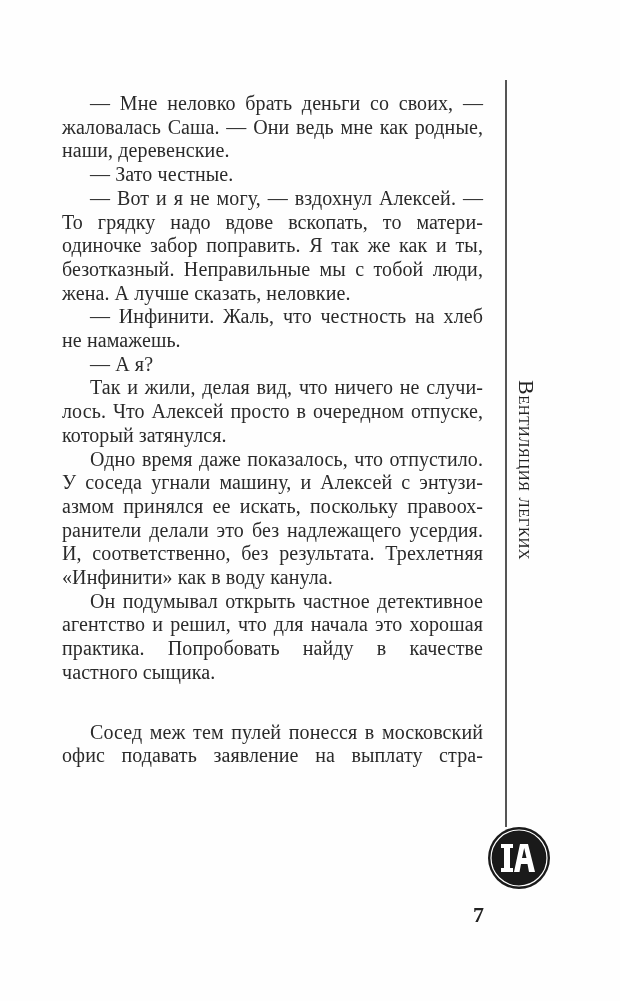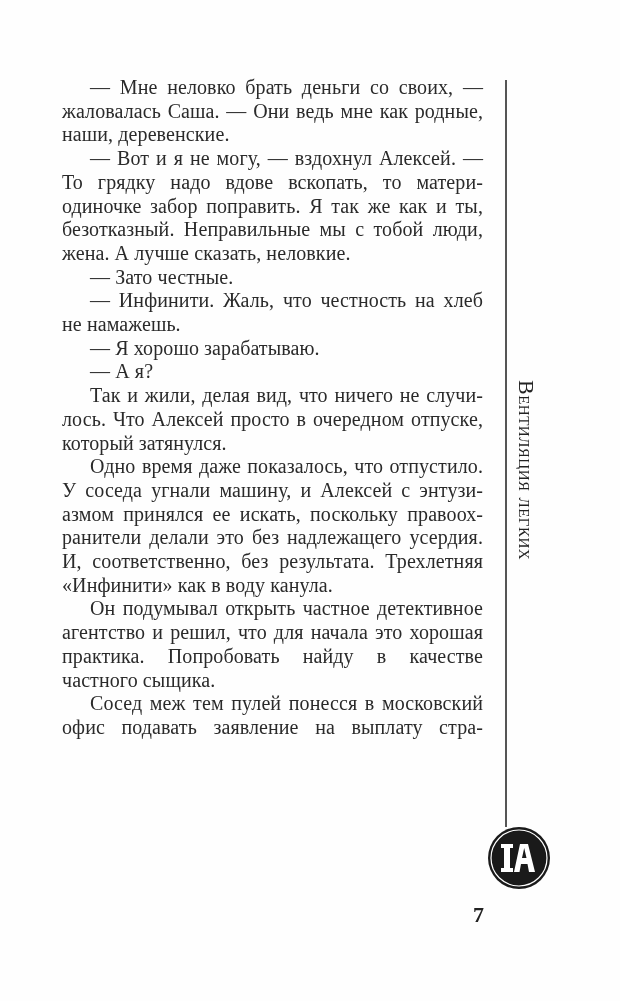--- a/index.html
+++ b/index.html
@@ -17,34 +17,35 @@
     }
     .page {
       position: absolute;
       left: 0; top: 0;
       width: 620px; height: 1001px;
       background: #fefefe;
     }
     .text-block {
       position: absolute;
       left: 62px;
-      top: 76px;
+      top: 92px;
       width: 421px;
       font-size: 20px;
       line-height: 23.7px;
       letter-spacing: 0.1px;
     }
     .text-block p {
       margin: 0;
       text-indent: 28px;
       text-align: justify;
       hyphens: manual;
     }
     .text-block p.last-justify {
       text-align-last: justify;
+      margin-top: 36px;
     }
     .page-number {
       position: absolute;
       left: 460px;
       top: 902px;
       width: 24px;
       text-align: right;
       font-size: 22px;
       font-weight: bold;
       color: #222;
@@ -79,24 +80,23 @@
       height: 64px;
     }
   </style>
 </head>
 <body>
 
 <div class="page">
 
   <div class="text-block">
     <p>— Мне неловко брать деньги со своих, — жаловалась Саша. — Они ведь мне как родные, наши, деревенские.</p>
+    <p>— Зато честные.</p>
     <p>— Вот и я не могу, — вздохнул Алексей. — То грядку надо вдове вскопать, то матери-одиночке забор поправить. Я так же как и ты, безотказный. Неправильные мы с тобой люди, жена. А лучше сказать, неловкие.</p>
-    <p>— Зато честные.</p>
     <p>— Инфинити. Жаль, что честность на хлеб не намажешь.</p>
-    <p>— Я хорошо зарабатываю.</p>
     <p>— А я?</p>
     <p>Так и жили, делая вид, что ничего не случи­лось. Что Алексей просто в очередном отпуске, который затянулся.</p>
     <p>Одно время даже показалось, что отпустило. У соседа угнали машину, и Алексей с энтузи­азмом принялся ее искать, поскольку правоох­ранители делали это без надлежащего усердия. И, соответственно, без результата. Трехлетняя «Инфинити» как в воду канула.</p>
     <p>Он подумывал открыть частное детектив­ное агентство и решил, что для начала это хо­рошая практика. Попробовать найду в качестве частного сыщика.</p>
     <p class="last-justify">Сосед меж тем пулей понесся в московский офис подавать заявление на выплату стра-</p>
   </div>
 
   <div class="page-number">7</div>
 
   <div class="margin-rule"></div>

